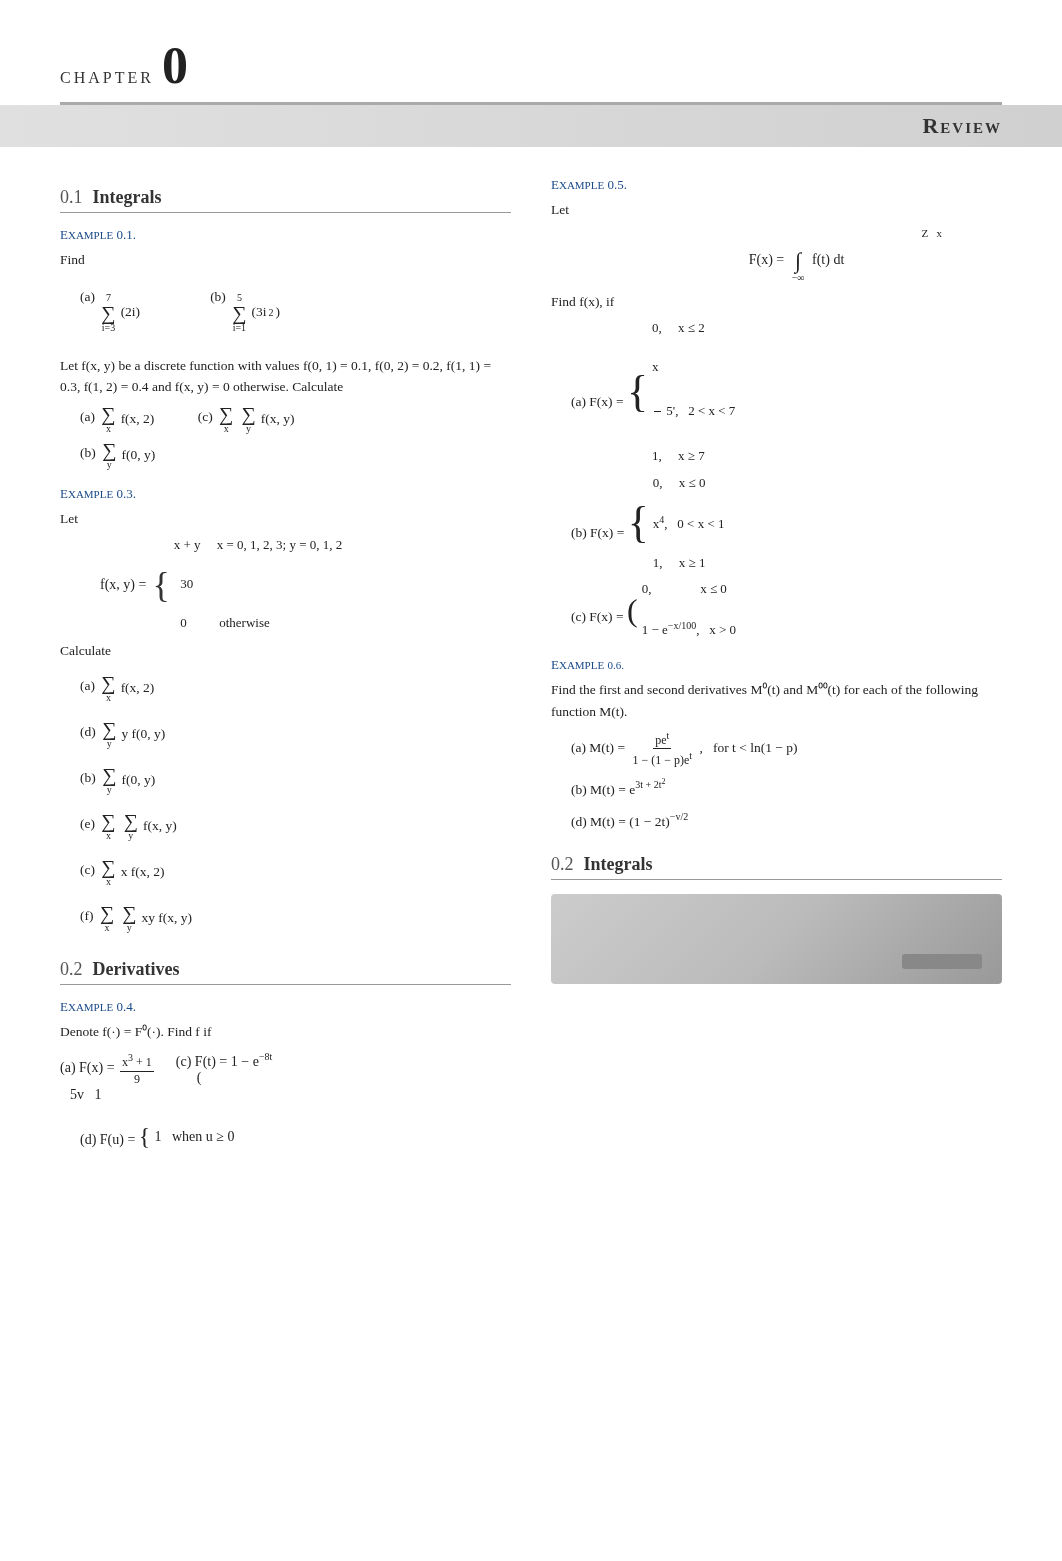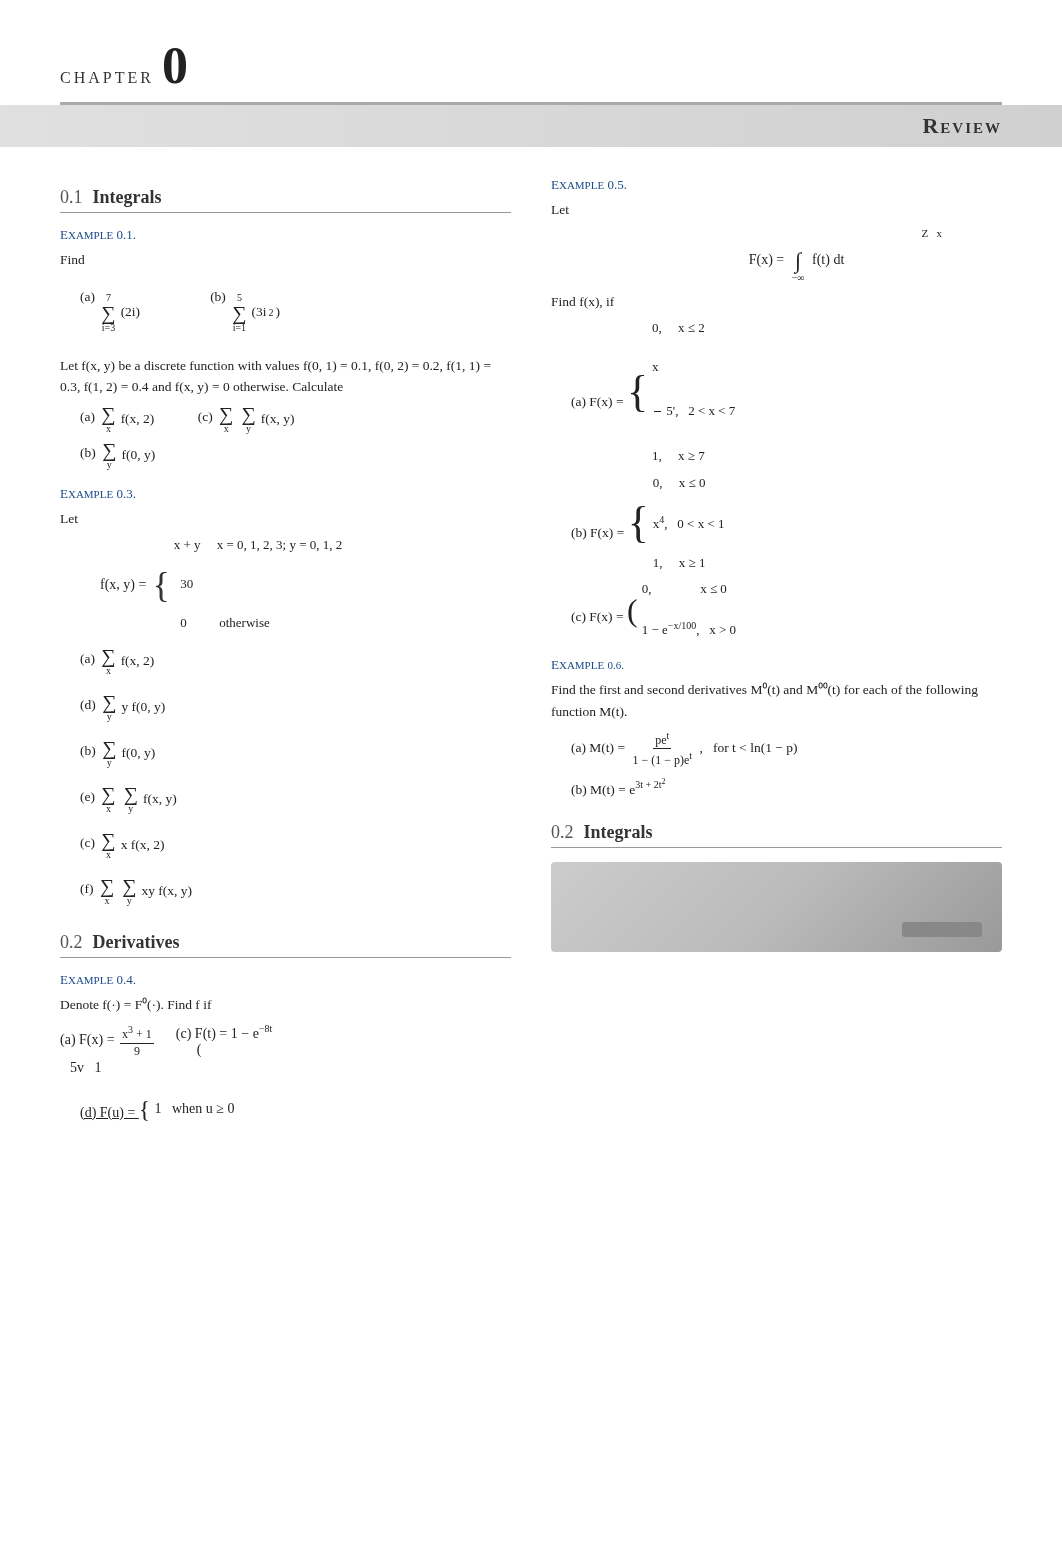--- a/index.html
+++ b/index.html
@@ -371,20 +371,21 @@
               <span class="brace-col">{</span>
               <div class="piecewise-cases">
                 <div class="piecewise-row">x + y &nbsp;&nbsp;&nbsp; x = 0, 1, 2, 3;  y = 0, 1, 2</div>
                 <div class="piecewise-row">&nbsp;&nbsp;30</div>
                 <div class="piecewise-row">&nbsp;&nbsp;0 &nbsp;&nbsp;&nbsp;&nbsp;&nbsp;&nbsp;&nbsp;&nbsp; otherwise</div>
               </div>
             </span>
           </div>
         </div>
 
+        <div class="example-text">Calculate</div>
 
         <div style="display:flex; flex-wrap:wrap; gap:4px 10px; margin-top:6px;">
           <div class="math-item" style="width:45%">
             (a) <span class="math-expr">
               <span class="sum-block">
                 <span class="sum-sym">∑</span>
                 <span class="sum-sub">x</span>
               </span>
               f(x, 2)
             </span>
@@ -463,21 +464,21 @@
                 <span class="frac-den">9</span>
               </span>
               <br>
               <span style="margin-left:10px">5v &nbsp; 1</span>
             </div>
             <div>
               (c) F(t) = 1 − e<sup>−8t</sup><br>
               <span>&nbsp;&nbsp;&nbsp;&nbsp;&nbsp;&nbsp;(</span>
             </div>
           </div>
-          <div style="margin-top:20px; margin-left:20px;text-decoration:underline;">
+          <div style="margin-top:20px; margin-left:20px;">
             (d) F(u) = <span class="piecewise">
               <span style="font-size:24px">{</span>
               <span>1 &nbsp; when u ≥ 0</span>
             </span>
           </div>
         </div>
       </div>
 
     </div>
 
@@ -560,20 +561,23 @@
         </div>
 
         
         <div class="math-item">
           (b) M(t) = e<sup>3t + 2t<sup style="font-size:8px">2</sup></sup>
         </div>
 
         
 
         
+        <div class="math-item">
+          (d) M(t) = (1 − 2t)<sup>−v/2</sup>
+        </div>
       </div>
 
       <div class="section-header" style="margin-top:20px;">
         <span class="section-number">0.2</span>
         <span class="section-title">Integrals</span>
       </div>
 
       <div class="gray-image-placeholder"></div>
 
     </div>

